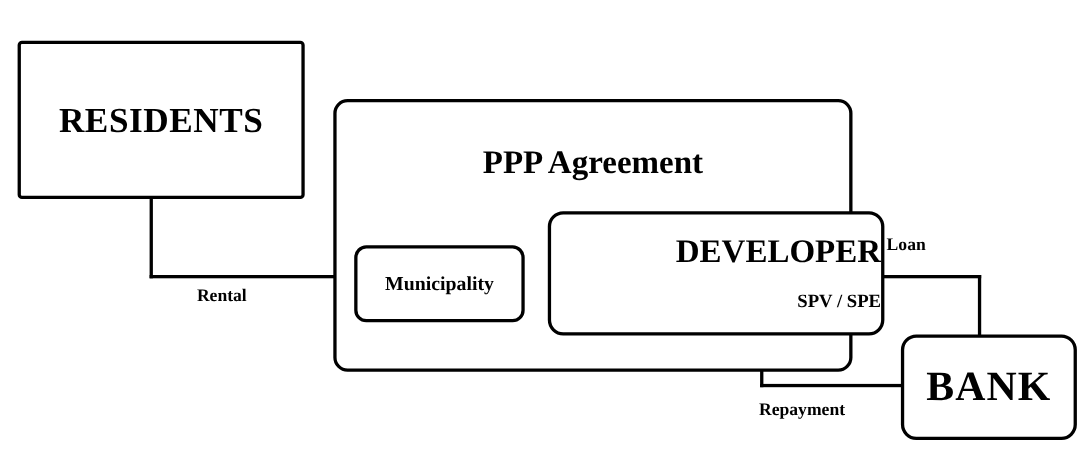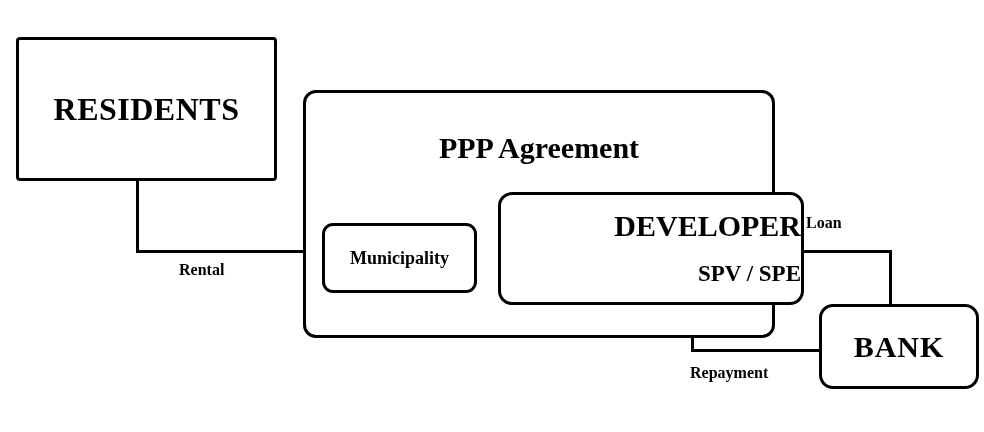--- a/index.html
+++ b/index.html
@@ -82,30 +82,30 @@
     width: 306px; height: 113px;
     border-radius: 14px;
     z-index: 2;
     align-items: flex-end;
   }
   #developer .dev-main {
     font-size: 30px;
     line-height: 1.0;
   }
   #developer .dev-sub {
-    font-size: 23px;
+    font-size: 17px;
     margin-top: 20px;
   }
 
   
   #bank {
     left: 819px; top: 304px;
-    width: 160px; height: 85px;
+    width: 160px; height: 96px;
     border-radius: 14px;
-    font-size: 30px;
+    font-size: 38px;
     letter-spacing: 1px;
     z-index: 2;
   }
 
   
   #rental-v  { left: 136px; top: 159px; width: 3px;  height: 94px; }
   #rental-h  { left: 136px; top: 250px; width: 189px; height: 3px; }
   #muni-dev-h{ left: 475px; top: 250px; width: 26px;  height: 3px; }
   #loan-h    { left: 755px; top: 250px; width: 137px; height: 3px; }
   #loan-v    { left: 889px; top: 250px; width: 3px;  height: 56px; }

